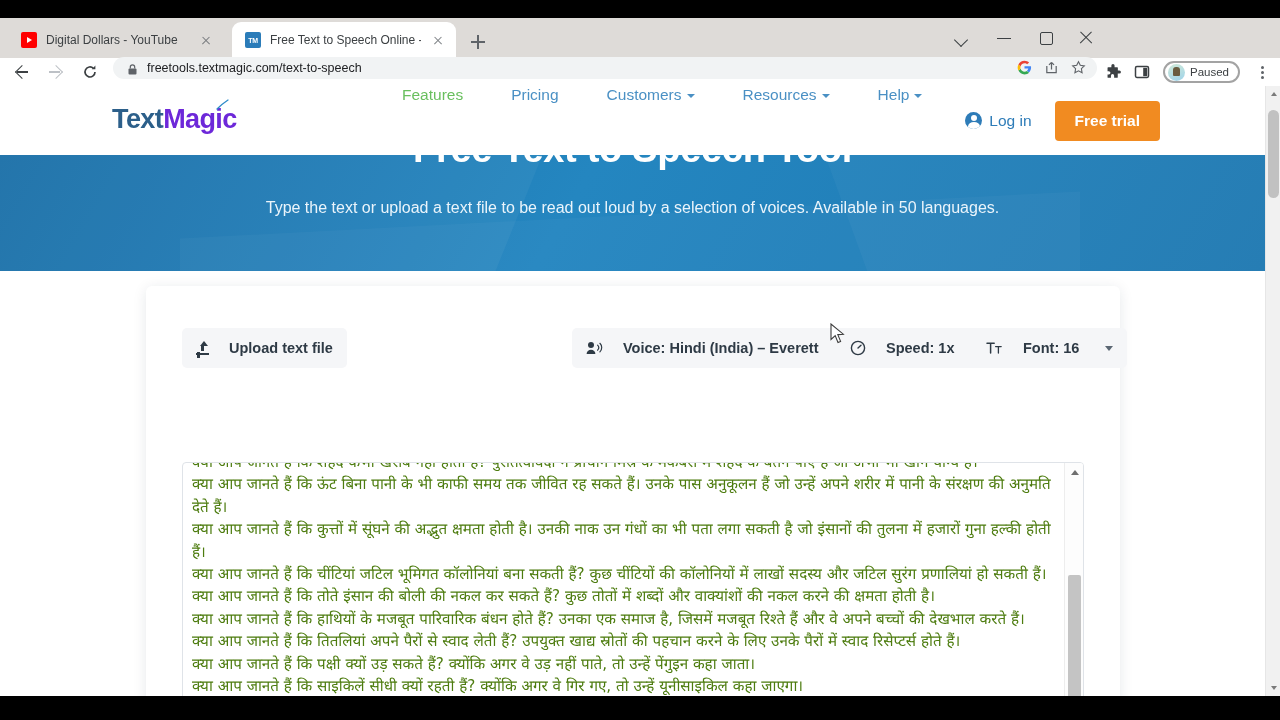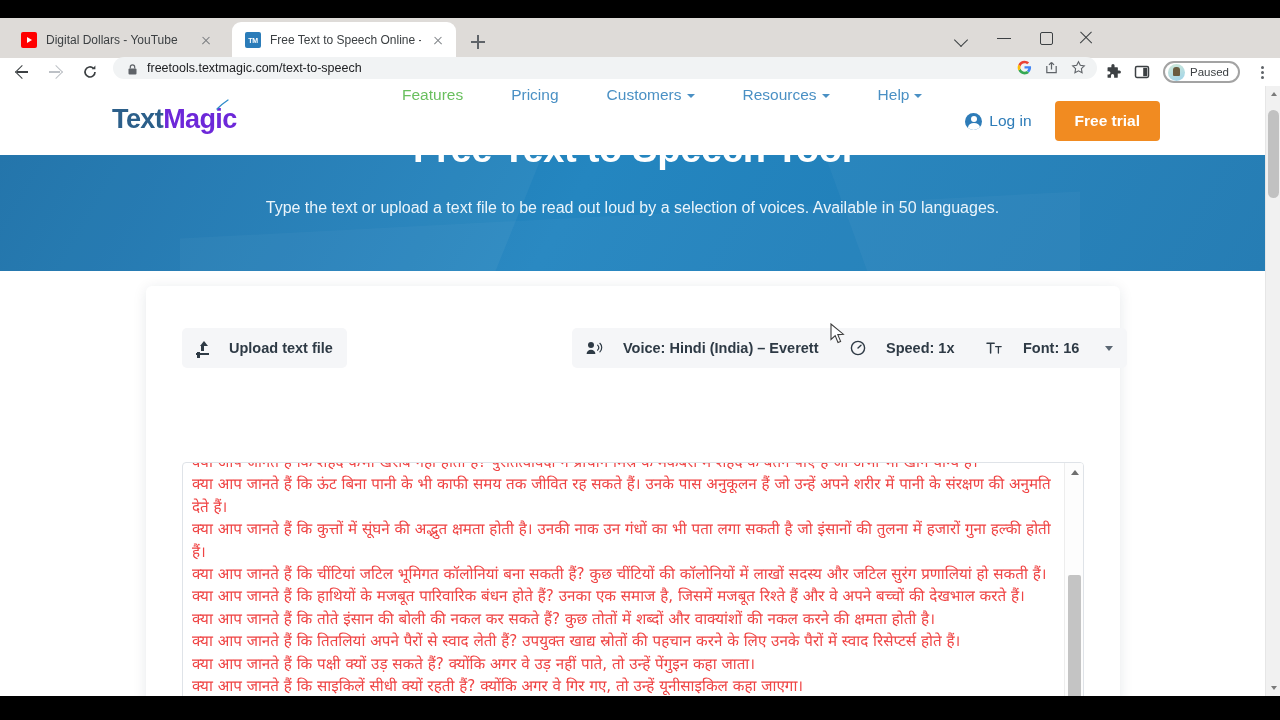--- a/index.html
+++ b/index.html
@@ -156,21 +156,21 @@
   .nav-item {
     font-size: 15.5px; color: #4a90c4; padding: 0 24px; display: flex; align-items: center; gap: 5px;
     white-space: nowrap;
   }
   .nav-item.active { color: #69bf5e; }
   .caret {
     width: 0; height: 0; border-left: 4px solid transparent; border-right: 4px solid transparent;
     border-top: 4.5px solid #4a90c4; margin-top: 2px;
   }
   .header-right { position: absolute; right: 105px; top: 0; height: 69px; display: flex; align-items: center; gap: 23px; }
-  .login { display: flex; align-items: flex-end; gap: 7px; font-size: 15.5px; color: #2e7cb8; white-space: nowrap; margin-left: 23px; }
+  .login { display: flex; align-items: flex-start; gap: 7px; font-size: 15.5px; color: #2e7cb8; white-space: nowrap; margin-left: 23px; }
   .login-icon {
     width: 17px; height: 17px; border-radius: 50%; background: #2e7cb8; position: relative; overflow: hidden; flex: 0 0 17px;
   }
   .login-icon::before {
     content: ""; position: absolute; left: 5.5px; top: 3px; width: 6px; height: 6px; border-radius: 50%; background: #fff;
   }
   .login-icon::after {
     content: ""; position: absolute; left: 2.5px; top: 10.5px; width: 12px; height: 9px; border-radius: 50% 50% 0 0; background: #fff;
   }
   .btn-trial {
@@ -245,21 +245,21 @@
 
   
   .ta-wrap {
     position: absolute; left: 36px; top: 176px; width: 902px; height: 312px;
     border: 1px solid #dfe3e8; border-radius: 4px; background: #fff; overflow: hidden;
   }
   .ta-clip { position: absolute; left: 0; top: 0; right: 19px; bottom: 0; overflow: hidden; }
   .ta-text {
     position: absolute; left: 9px; top: -12px; right: 8px;
     font-family: "DejaVu Sans", sans-serif;
-    font-size: 15.2px; line-height: 22.4px; color: #ef4444;
+    font-size: 15.2px; line-height: 22.4px; color: #4d7c0f;
   }
   .ta-text p { margin: 0; white-space: normal; }
   .ta-scroll {
     position: absolute; right: 0; top: 0; width: 19px; height: 100%;
     background: #fdfdfd; border-left: 1px solid #ededed;
   }
   .ta-scroll .ta-thumb {
     position: absolute; left: 3px; top: 112px; width: 13px; height: 172px;
     background: #c4c4c4; border-radius: 2px;
   }
@@ -469,22 +469,22 @@
         </div>
       </div>
 
       <div class="ta-wrap">
         <div class="ta-clip">
           <div class="ta-text">
             <p>क्या आप जानते हैं कि शहद कभी खराब नहीं होता है? पुरातत्वविदों ने प्राचीन मिस्र के मकबरों में शहद के बर्तन पाए हैं जो अभी भी खाने योग्य हैं।</p>
             <p>क्या आप जानते हैं कि ऊंट बिना पानी के भी काफी समय तक जीवित रह सकते हैं।   उनके पास अनुकूलन हैं जो उन्हें अपने शरीर में पानी के संरक्षण की अनुमति देते हैं।</p>
             <p>क्या आप जानते हैं कि कुत्तों में सूंघने की अद्भुत क्षमता होती है।   उनकी नाक उन गंधों का भी पता लगा सकती है जो इंसानों की तुलना में हजारों गुना हल्की होती हैं।</p>
             <p>क्या आप जानते हैं कि चींटियां जटिल भूमिगत कॉलोनियां बना सकती हैं? कुछ चींटियों की कॉलोनियों में लाखों सदस्य और जटिल सुरंग प्रणालियां हो सकती हैं।</p>
+            <p>क्या आप जानते हैं कि तोते इंसान की बोली की नकल कर सकते हैं?   कुछ तोतों में शब्दों और वाक्यांशों की नकल करने की क्षमता होती है।</p>
             <p>क्या आप जानते हैं कि हाथियों के मजबूत पारिवारिक बंधन होते हैं?   उनका एक समाज है, जिसमें मजबूत रिश्ते हैं और वे अपने बच्चों की देखभाल करते हैं।</p>
-            <p>क्या आप जानते हैं कि तोते इंसान की बोली की नकल कर सकते हैं?   कुछ तोतों में शब्दों और वाक्यांशों की नकल करने की क्षमता होती है।</p>
             <p>क्या आप जानते हैं कि तितलियां अपने पैरों से स्वाद लेती हैं?   उपयुक्त खाद्य स्रोतों की पहचान करने के लिए उनके पैरों में स्वाद रिसेप्टर्स होते हैं।</p>
             <p>क्या आप जानते हैं कि पक्षी क्यों उड़ सकते हैं? क्योंकि अगर वे उड़ नहीं पाते, तो उन्हें पेंगुइन कहा जाता।</p>
             <p>क्या आप जानते हैं कि साइकिलें सीधी क्यों रहती हैं?   क्योंकि अगर वे गिर गए, तो उन्हें यूनीसाइकिल कहा जाएगा।</p>
 
           </div>
         </div>
         <div class="ta-scroll">
           <div class="ta-arrow up"></div>
           <div class="ta-thumb"></div>
 

